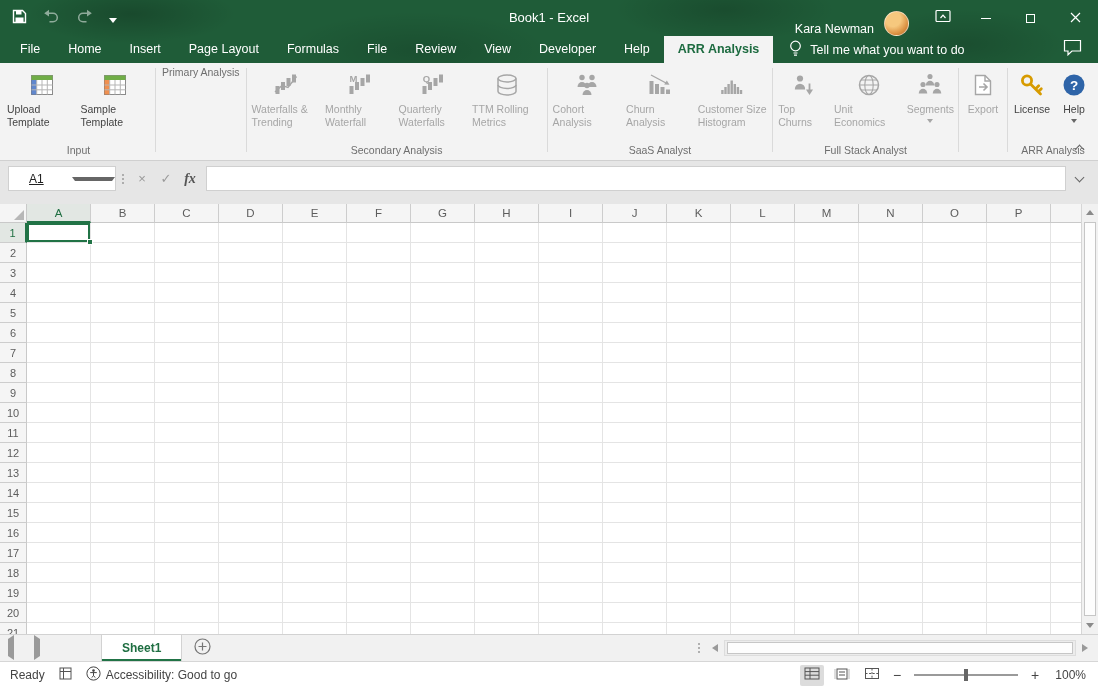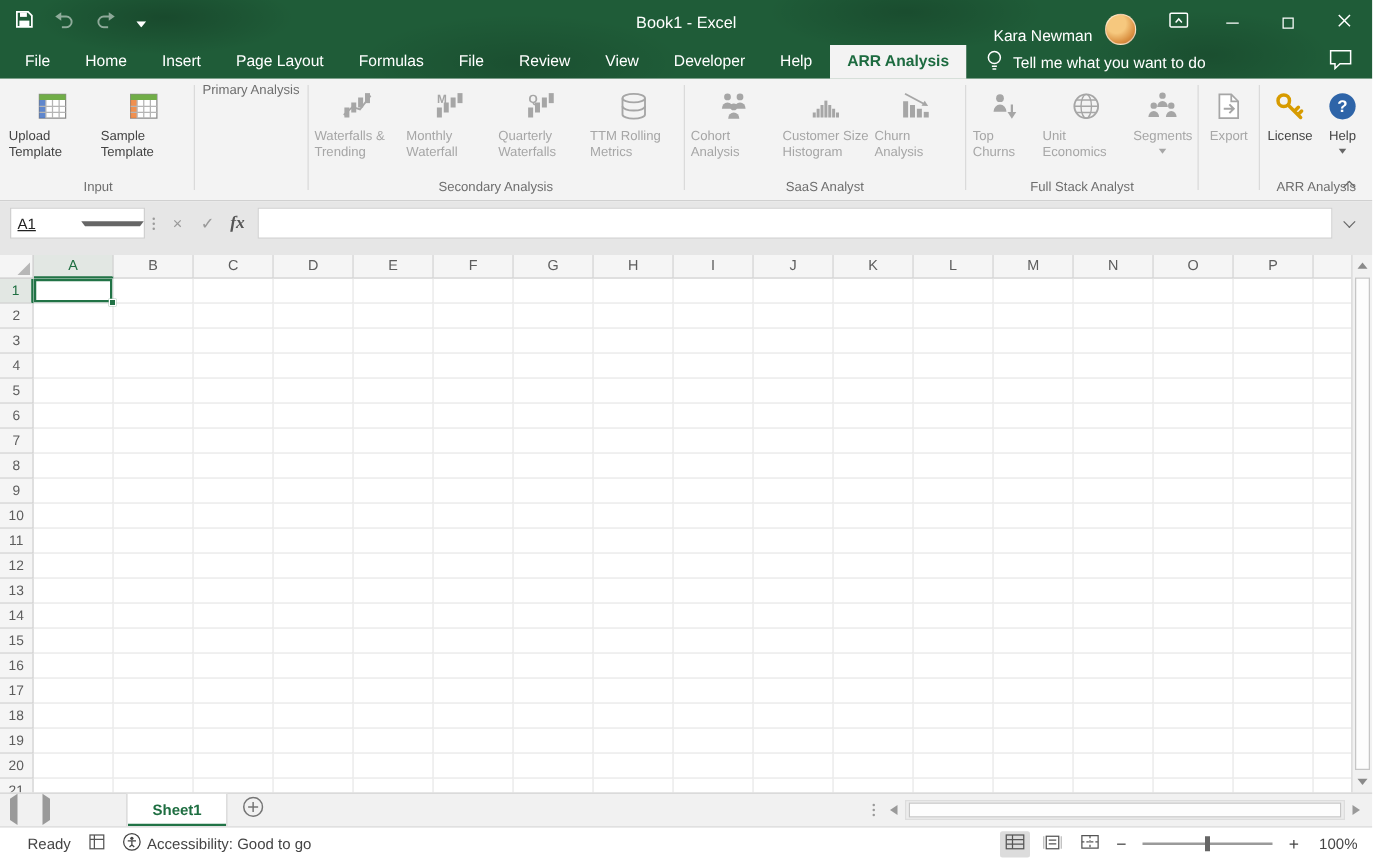--- a/index.html
+++ b/index.html
@@ -53,21 +53,21 @@
   .rcaret.dim{border-top-color:#a6a6a6;}
   .rsep{width:1px;background:#dadada;margin:3px 2px 8px 2px;}
   .rlabel{height:17px;font-size:10.5px;line-height:15px;color:#6e6e6e;text-align:center;white-space:nowrap;padding:0 3px;}
   .collapse-ribbon{position:absolute;right:12px;bottom:6px;width:14px;height:12px;display:flex;align-items:center;justify-content:center;}
   .chev-up{width:7px;height:7px;border-left:1.6px solid #666;border-top:1.6px solid #666;transform:rotate(45deg);margin-top:3px;}
 
   
   .formulabar{position:absolute;top:161px;left:0;width:100%;height:43px;background:#e6e6e6;
     display:flex;align-items:flex-start;padding:5px 6px 0 8px;}
   .namebox{width:108px;height:25px;background:#fff;border:1px solid #d0d0d0;display:flex;align-items:center;
-    font-size:12px;color:#222;padding-left:5px;text-decoration:underline;}
+    font-size:12px;color:#222;padding-left:20px;text-decoration:underline;}
   .namebox span{flex:1;}
   .nb-caret{width:18px;display:flex;justify-content:center;}
   .tri-down{width:0;height:0;border-left:3.5px solid transparent;border-right:3.5px solid transparent;border-top:4px solid #666;}
   .fb-handle{width:14px;height:25px;display:flex;flex-direction:column;align-items:center;justify-content:center;gap:2px;}
   .fb-handle i{width:2px;height:2px;background:#9a9a9a;border-radius:50%;display:block;}
   .fb-btn{width:24px;height:25px;display:flex;align-items:center;justify-content:center;font-size:13px;color:#9a9a9a;}
   .fb-btn.fx{color:#555;font-style:italic;font-family:"Liberation Serif","DejaVu Serif",serif;font-size:14px;font-weight:bold;}
   .fb-input{flex:1;height:25px;background:#fff;border:1px solid #d0d0d0;margin-left:4px;font-size:12px;padding:4px 6px;color:#222;}
   .fb-expand{width:26px;height:25px;display:flex;align-items:center;justify-content:center;}
   .chev-down{width:7px;height:7px;border-right:1.6px solid #666;border-bottom:1.6px solid #666;transform:rotate(45deg);margin-top:-3px;}
@@ -108,21 +108,21 @@
   .sb-spacer{flex:1;}
   .split-dots{display:flex;flex-direction:column;justify-content:center;gap:2px;padding:0 6px;}
   .split-dots i{width:2px;height:2px;background:#9a9a9a;border-radius:50%;display:block;}
   .hs-btn{width:18px;display:flex;align-items:center;justify-content:center;}
   .hs-track{width:352px;margin:5px 0;background:#ececec;border:1px solid #ddd;position:relative;}
   .hs-thumb{position:absolute;top:1px;bottom:1px;left:2px;right:2px;background:#fdfdfd;border:1px solid #c6c6c6;}
 
   
   .statusbar{position:absolute;top:661px;left:0;width:100%;height:27px;background:#fff;border-top:1px solid #d6d6d6;
     display:flex;align-items:center;font-size:12px;color:#444;}
-  .sb-left{display:flex;align-items:center;gap:14px;padding-left:22px;}
+  .sb-left{display:flex;align-items:center;gap:14px;padding-left:10px;}
   .acc-group{display:flex;align-items:center;gap:5px;}
   .sb-right{margin-left:auto;display:flex;align-items:center;gap:6px;padding-right:12px;}
   .view-btn{width:24px;height:21px;display:flex;align-items:center;justify-content:center;border-radius:2px;}
   .view-btn.active{background:#dcdcdc;}
   .zoom-sym{font-size:14px;color:#444;width:14px;text-align:center;}
   .zoom-track{width:104px;height:2px;background:#9a9a9a;position:relative;margin:0 4px;}
   .zoom-thumb{position:absolute;left:50%;top:-5px;width:4px;height:12px;background:#666;transform:translateX(-50%);}
   .zoom-label{width:38px;text-align:right;}
 </style>
 </head>
@@ -302,43 +302,43 @@
                   <path d="M13.5 15 a4.5 5 0 0 1 9 0 z" fill="#a6a6a6"></path>
                   <circle cx="13" cy="13.5" r="2.7" fill="#a6a6a6"></circle>
                   <path d="M8.5 23 a4.5 5 0 0 1 9 0 z" fill="#a6a6a6"></path>
                 </svg>
               </div>
               <div class="rtext">Cohort Analysis</div>
             </div>
             <div class="rbtn disabled">
               <div class="ricon">
                 <svg width="26" height="26" viewBox="0 0 26 26">
+                  <rect x="2.5" y="9" width="4" height="13" fill="#a6a6a6"></rect>
+                  <rect x="8" y="12" width="4" height="10" fill="#a6a6a6"></rect>
+                  <rect x="13.5" y="15" width="4" height="7" fill="#a6a6a6"></rect>
+                  <rect x="19" y="17.5" width="4" height="4.5" fill="#a6a6a6"></rect>
+                  <path d="M4 3 L19 11" stroke="#a6a6a6" stroke-width="1.4"></path>
+                  <path d="M22.5 12.8 l-5.3 -0.3 2.6 -3.9 z" fill="#a6a6a6"></path>
+                </svg>
+              </div>
+              <div class="rtext">Churn Analysis</div>
+            </div>
+            <div class="rbtn disabled">
+              <div class="ricon">
+                <svg width="26" height="26" viewBox="0 0 26 26">
                   <rect x="2.2" y="18" width="2.4" height="4" fill="#a6a6a6"></rect>
                   <rect x="5.300000000000001" y="15" width="2.4" height="7" fill="#a6a6a6"></rect>
                   <rect x="8.4" y="12" width="2.4" height="10" fill="#a6a6a6"></rect>
                   <rect x="11.5" y="8.5" width="2.4" height="13.5" fill="#a6a6a6"></rect>
                   <rect x="14.600000000000001" y="12" width="2.4" height="10" fill="#a6a6a6"></rect>
                   <rect x="17.7" y="15" width="2.4" height="7" fill="#a6a6a6"></rect>
                   <rect x="20.8" y="18" width="2.4" height="4" fill="#a6a6a6"></rect>
                 </svg>
               </div>
               <div class="rtext">Customer Size Histogram</div>
-            </div>
-            <div class="rbtn disabled">
-              <div class="ricon">
-                <svg width="26" height="26" viewBox="0 0 26 26">
-                  <rect x="2.5" y="9" width="4" height="13" fill="#a6a6a6"></rect>
-                  <rect x="8" y="12" width="4" height="10" fill="#a6a6a6"></rect>
-                  <rect x="13.5" y="15" width="4" height="7" fill="#a6a6a6"></rect>
-                  <rect x="19" y="17.5" width="4" height="4.5" fill="#a6a6a6"></rect>
-                  <path d="M4 3 L19 11" stroke="#a6a6a6" stroke-width="1.4"></path>
-                  <path d="M22.5 12.8 l-5.3 -0.3 2.6 -3.9 z" fill="#a6a6a6"></path>
-                </svg>
-              </div>
-              <div class="rtext">Churn Analysis</div>
             </div>
           </div>
           <div class="rlabel">SaaS Analyst</div>
         </div>
         <div class="rsep"></div>
         <div class="rgroup">
           <div class="rbtns">
             <div class="rbtn disabled">
               <div class="ricon">
                 <svg width="26" height="26" viewBox="0 0 26 26">

